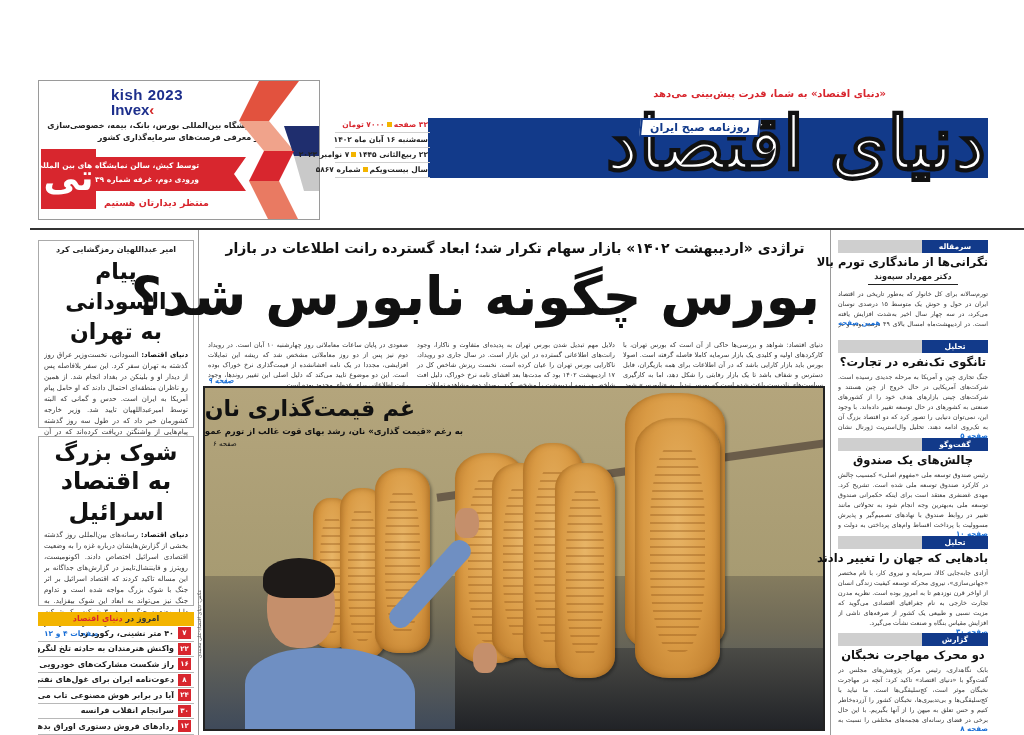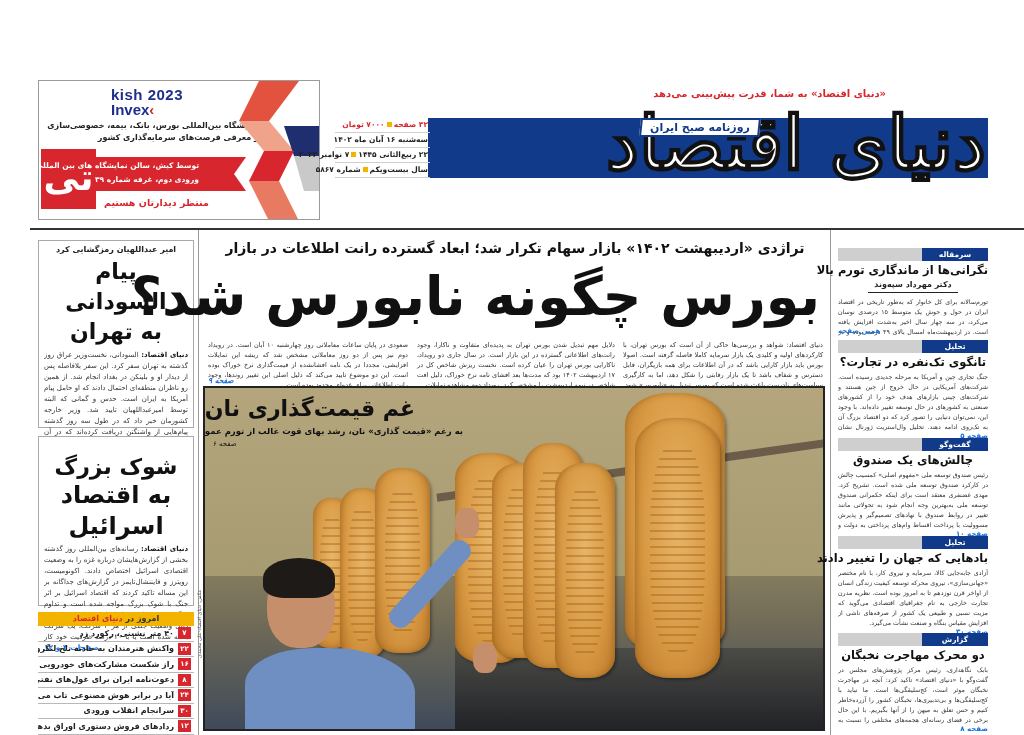--- a/index.html
+++ b/index.html
@@ -133,21 +133,21 @@
 <div class="vdiv" style="left:830px; top:230px; height:505px;"></div>
 
 <div class="box" style="left:38px; top:240px; width:156px; height:188px; padding:4px 5px;">
   <div class="kicker">امیر عبداللهیان رمزگشایی کرد</div>
   <div class="big-head" style="font-size:22px; line-height:30px; margin-top:3px;">پیام السودانی</div>
   <div class="big-head" style="font-size:22px; line-height:30px;">به تهران</div>
   <div class="body-text" style="margin-top:3px; height:88px; overflow:hidden;"><b>دنیای اقتصاد:</b> <span>السودانی، نخست‌وزیر عراق روز گذشته به تهران سفر کرد. این سفر بلافاصله پس از دیدار او و بلینکن در بغداد انجام شد. از همین رو ناظران منطقه‌ای احتمال دادند که او حامل پیام آمریکا به ایران است. حدس و گمانی که البته توسط امیرعبداللهیان تایید شد. وزیر خارجه کشورمان خبر داد که در طول سه روز گذشته پیام‌هایی از واشنگتن دریافت کرده‌اند که در آن تاکید شده بود که آمریکا خواهان برقراری آتش‌بس است، اما در عمل به گونه دیگری عمل می‌کند. با این حال روایت منابع آمریکایی از این پیام چیز دیگری است.</span></div>
   <div class="page-ref" style="text-align:left;">صفحه ۲</div>
 </div>
 
-<div class="box" style="left:38px; top:436px; width:156px; height:170px; padding:16px 5px;">
+<div class="box" style="left:38px; top:436px; width:156px; height:170px; padding:2px 5px;">
   <div class="big-head" style="font-size:22px; line-height:27px;">شوک بزرگ</div>
   <div class="big-head" style="font-size:24px; line-height:31px;">به اقتصاد اسرائیل</div>
   <div class="body-text" style="margin-top:2px; height:99px; overflow:hidden;"><b>دنیای اقتصاد:</b> <span>رسانه‌های بین‌المللی روز گذشته بخشی از گزارش‌هایشان درباره غزه را به وضعیت اقتصادی اسرائیل اختصاص دادند. اکونومیست، رویترز و فایننشال‌تایمز در گزارش‌های جداگانه بر این مساله تاکید کردند که اقتصاد اسرائیل بر اثر جنگ با شوک بزرگ مواجه شده است و تداوم جنگ نیز می‌تواند به ابعاد این شوک بیفزاید. به دلیل وضعیت جنگی از هر ۳ شرکت، یک شرکت بسته شده است یا با ۲۰ درصد ظرفیت خود کار می‌کند و احتمالا در سه‌ماه چهارم سال تولید ناخالص داخلی اسرائیل کاهش شدید خواهد یافت.</span></div>
   <div class="page-ref" style="text-align:left;">صفحات ۴ و ۱۲</div>
 </div>
 
 <div class="today-box">
   <div class="today-head"><span>امروز در</span> <span class="red">دنیای اقتصاد</span></div>
   <div class="today-row">
       <span class="today-num">۷</span>
@@ -164,21 +164,21 @@
   <div class="today-row">
       <span class="today-num">۸</span>
       <span class="today-label">دعوت‌نامه ایران برای غول‌های نفتی چین</span>
     </div>
   <div class="today-row">
       <span class="today-num">۲۴</span>
       <span class="today-label">آیا در برابر هوش مصنوعی تاب می‌آورید؟</span>
     </div>
   <div class="today-row">
       <span class="today-num">۳۰</span>
-      <span class="today-label">سرانجام انقلاب ورودی</span>
+      <span class="today-label">سرانجام انقلاب فرانسه</span>
     </div>
   <div class="today-row">
       <span class="today-num">۱۲</span>
       <span class="today-label">ردادهای فروش دستوری اوراق بدهی</span>
     </div>
 </div>
 
 <div class="sup-head">تراژدی «اردیبهشت ۱۴۰۲» بازار سهام تکرار شد؛ ابعاد گسترده رانت اطلاعات در بازار</div>
 <div class="main-head">بورس چگونه نابورس شد؟</div>
 
@@ -207,21 +207,21 @@
   </div>
   <div class="person-arm" style="left:170px; top:185px; width:110px; transform:rotate(-48deg);"></div>
   <div class="hand" style="left:250px; top:120px;"></div>
   <div class="hand" style="left:268px; top:255px;"></div>
   <div class="photo-title">غم قیمت‌گذاری نان</div>
   <div class="photo-sub">به رغم «قیمت گذاری» نان، رشد بهای قوت غالب از تورم عمومی سبقت گرفت</div>
   <div class="photo-ref">صفحه ۶</div>
 </div>
 <div class="photo-credit">عکس: دنیای اقتصاد-علی محمدی</div>
 
-<div class="rcol" style="top:248px;">
+<div class="rcol" style="top:240px;">
   <div class="sec-label">
       <div class="blue">سرمقاله</div>
       <div class="grey"></div>
     </div>
   <div class="r-head">نگرانی‌ها از ماندگاری تورم بالا</div>
   <div class="r-author">دکتر مهرداد سپه‌وند</div>
   <div class="r-author-rule"></div>
   <div class="r-text" style="height:40px; overflow:hidden;">تورم‌سالانه برای کل خانوار که به‌طور تاریخی در اقتصاد ایران در حول و حوش یک متوسط ۱۵ درصدی نوسان می‌کرد، در سه چهار سال اخیر به‌شدت افزایش یافته است. در اردیبهشت‌ماه امسال بالای ۴۹ درصد بوده و در ماه‌های اخیر به ۴۵.۵ درصد رسیده است.</div>
   <div class="r-ref" style="margin-top:-10px; text-align:left;">همین صفحه</div>
 </div>

